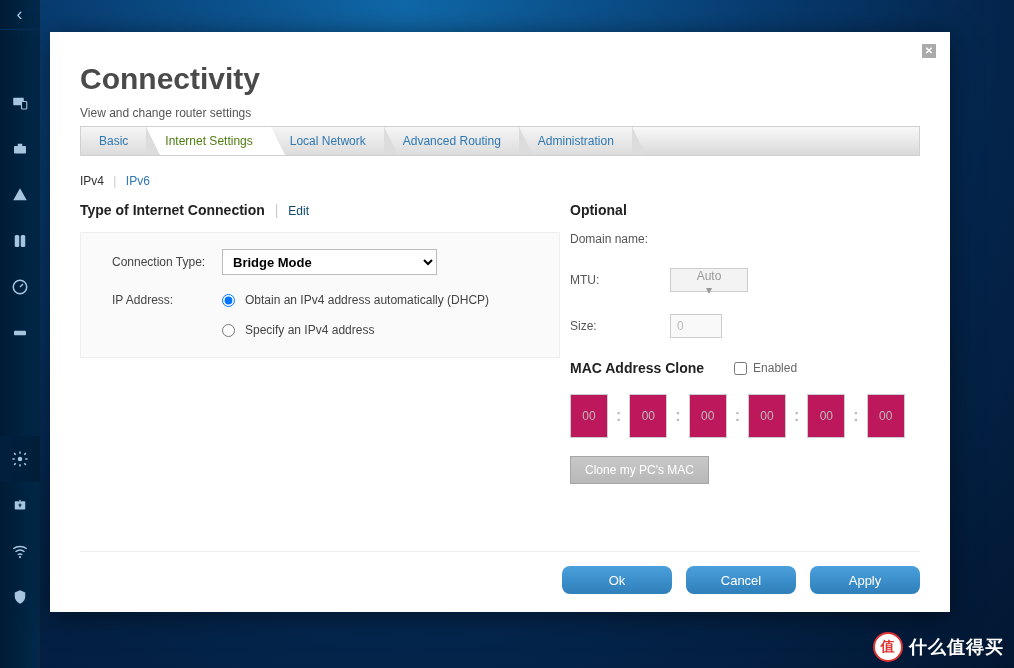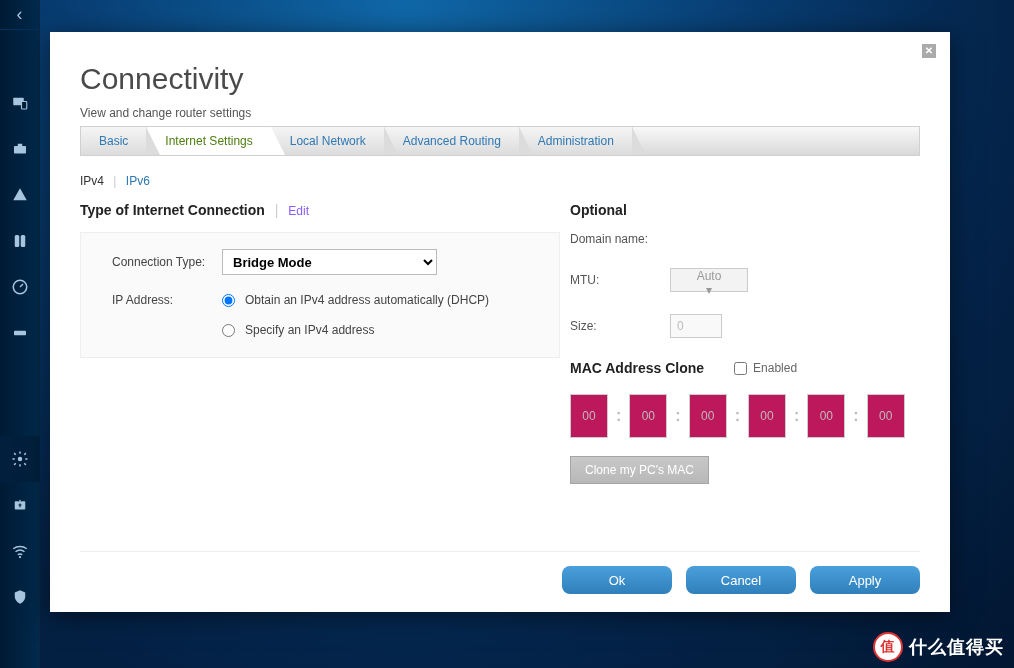--- a/index.html
+++ b/index.html
@@ -47,21 +47,21 @@
     background:#fff;
     box-shadow:0 4px 25px rgba(0,0,0,0.5);
     padding: 30px 30px 18px 30px;
     display:flex; flex-direction:column;
   }
   .close-x {
     position:absolute; top:12px; right:14px; width:14px;height:14px;
     background:#aaa; color:#fff; font-size:10px; line-height:14px; text-align:center;
     font-weight:bold; cursor:pointer;
   }
-  h1.title { font-size:30px; font-weight:400; color:#4a4a4a; margin-bottom:10px;}
+  h1.title { font-size:30px; font-weight:700; color:#4a4a4a; margin-bottom:10px;}
   .subtitle { font-size:12px; color:#555; margin-bottom:6px;}
   
   .tabs { display:flex; height:30px; background:linear-gradient(#f8f8f8,#d9d9d9); border:1px solid #d0d0d0;}
   .tab {
     padding:0 18px; font-size:12px; color:#2f78b3; line-height:28px;
     border-right:1px solid rgba(0,0,0,0.05);
     position:relative; cursor:pointer;
     background:linear-gradient(#f5f5f5,#dcdcdc);
   }
   .tab.active { background:#fff; color:#4d7c0f; font-weight:normal;}
@@ -75,21 +75,21 @@
   .subtabs { margin-top:18px; font-size:12px;}
   .subtabs a { color:#2f78b3; text-decoration:none; cursor:pointer;}
   .subtabs .sep { color:#ccc; margin:0 6px;}
   .subtabs a.active { color:#333;}
   
   .content { display:flex; margin-top:14px; flex:1;}
   .col-left { width:480px;}
   .col-right { flex:1; padding-left:10px;}
   .section-head { font-size:14px; font-weight:bold; color:#222; margin-bottom:14px;}
   .section-head .pipe{color:#ccc;font-weight:normal;margin:0 6px;}
-  .section-head .edit{color:#8b5cf6;font-weight:normal;font-size:12px;cursor:pointer;}
+  .section-head .edit{color:#0c4a6e;font-weight:normal;font-size:12px;cursor:pointer;}
   .panel {
     background:#fafafa; border:1px solid #eee; padding:16px 14px 20px 14px;
   }
   .row { display:flex; align-items:center; margin-bottom:18px; font-size:12px; color:#444;margin-left:17px;}
   .row:last-child{margin-bottom:0;}
   .row .lbl { width:110px;}
   select.conn {
     width:215px; height:26px; border:1px solid #bbb; font-size:13px; font-weight:bold;
     background:#fff; padding:4px 6px;
   }

